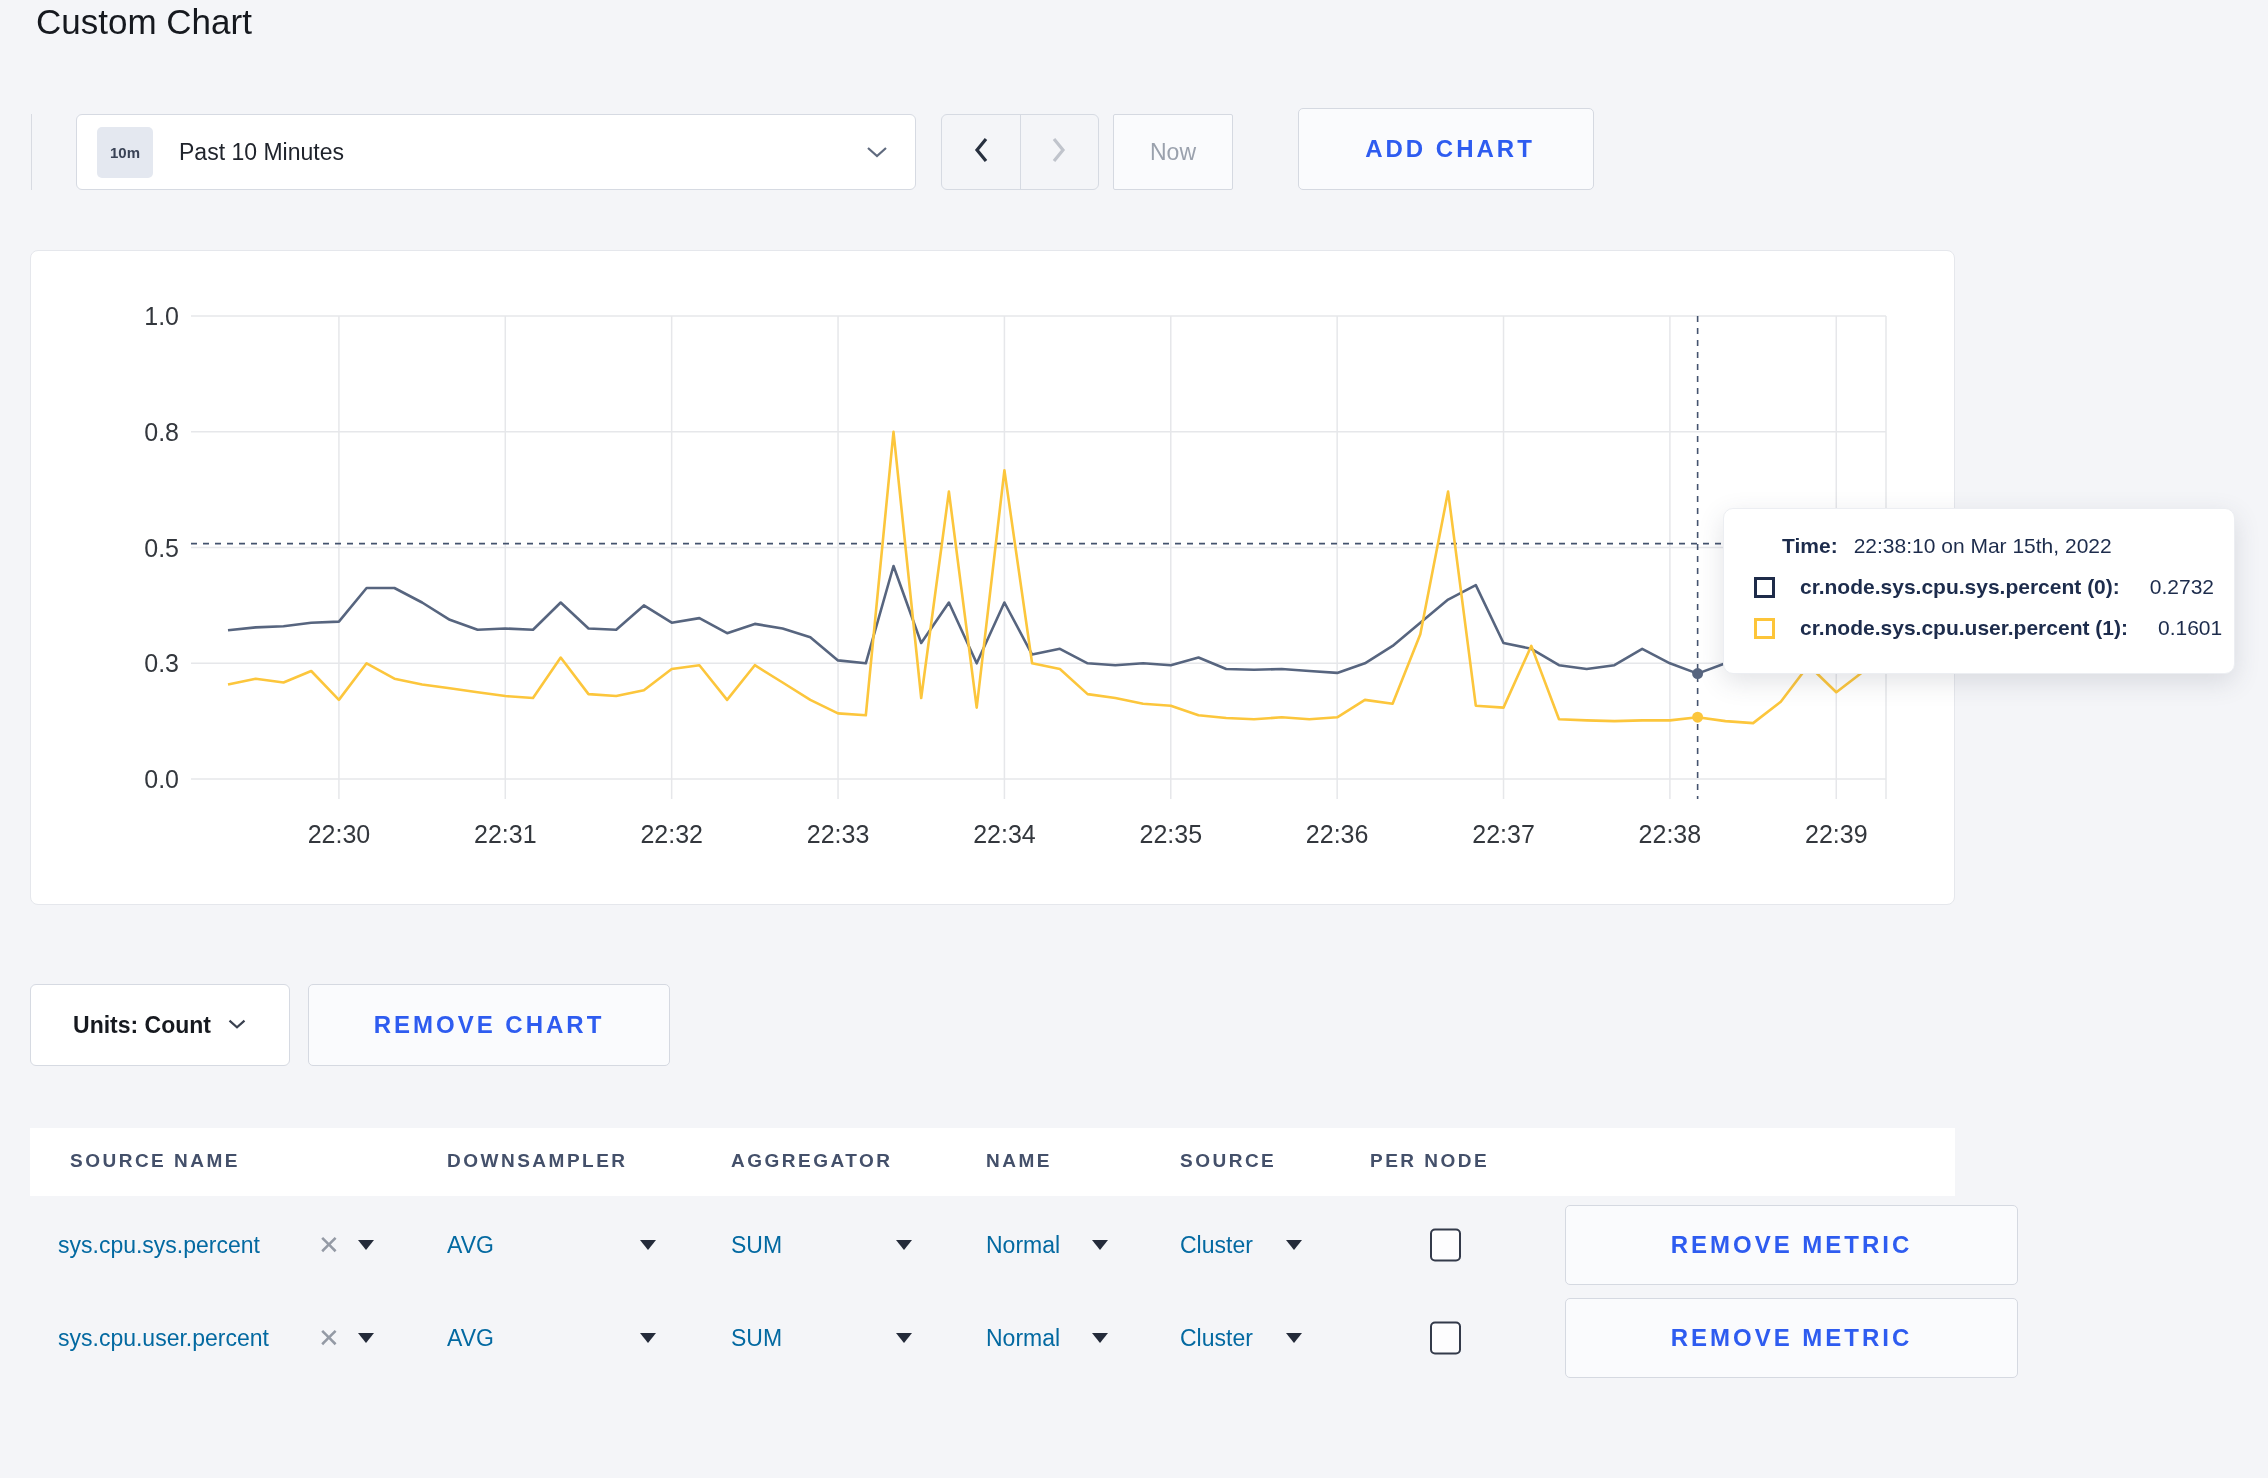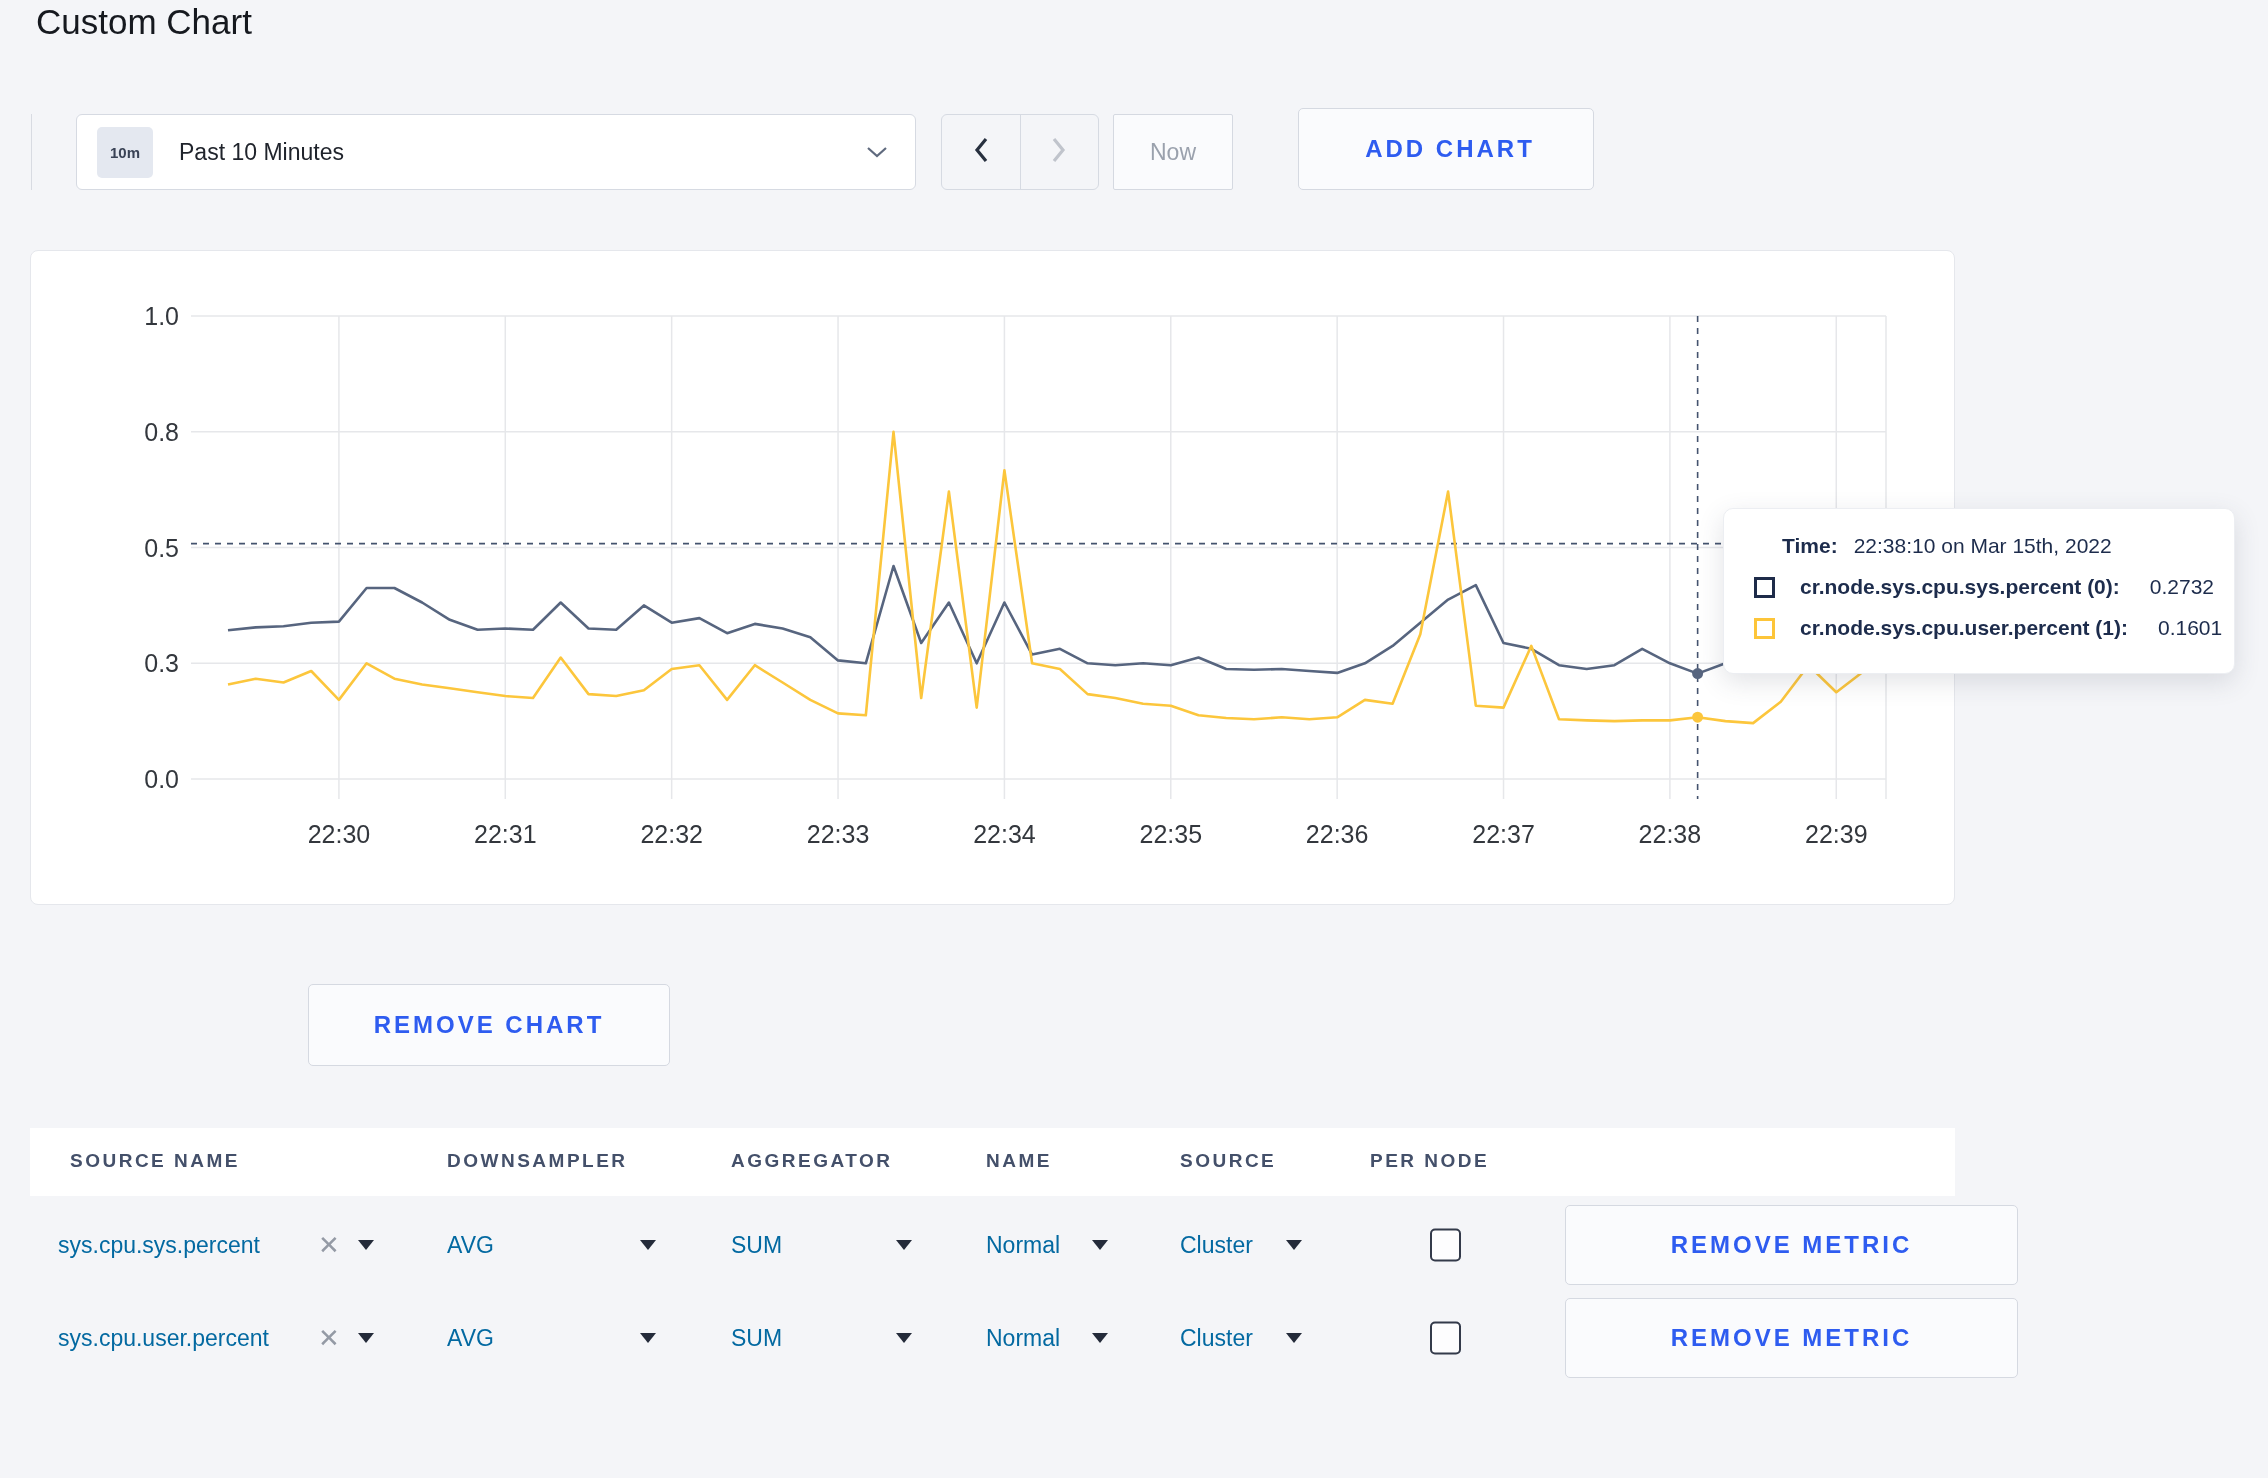--- a/index.html
+++ b/index.html
@@ -159,20 +159,28 @@
     <span class="tt-val">0.2732</span>
   </div>
         <div class="tt-row">
     <span class="tt-swatch" style="border-color: rgb(253, 197, 57);"></span>
     <span class="tt-name">cr.node.sys.cpu.user.percent (1):</span>
     <span class="tt-val">0.1601</span>
   </div>
       </div>
   </div>
 
+  <div class="units-btn">
+    <span class="units-label">Units: Count</span>
+    <span>
+      <svg width="20" height="12" viewBox="0 0 24 14">
+          <polyline points="3,3 12,11 21,3" fill="none" stroke="#3a4150" stroke-width="2.6"></polyline>
+        </svg>
+    </span>
+  </div>
 
   <div class="ghost-btn blue-btn remove-chart">REMOVE CHART</div>
 
   <div class="mt-header">
     <span class="mt-h" style="left:40px">SOURCE NAME</span>
     <span class="mt-h" style="left:417px">DOWNSAMPLER</span>
     <span class="mt-h" style="left:701px">AGGREGATOR</span>
     <span class="mt-h" style="left:956px">NAME</span>
     <span class="mt-h" style="left:1150px">SOURCE</span>
     <span class="mt-h" style="left:1340px">PER NODE</span>

